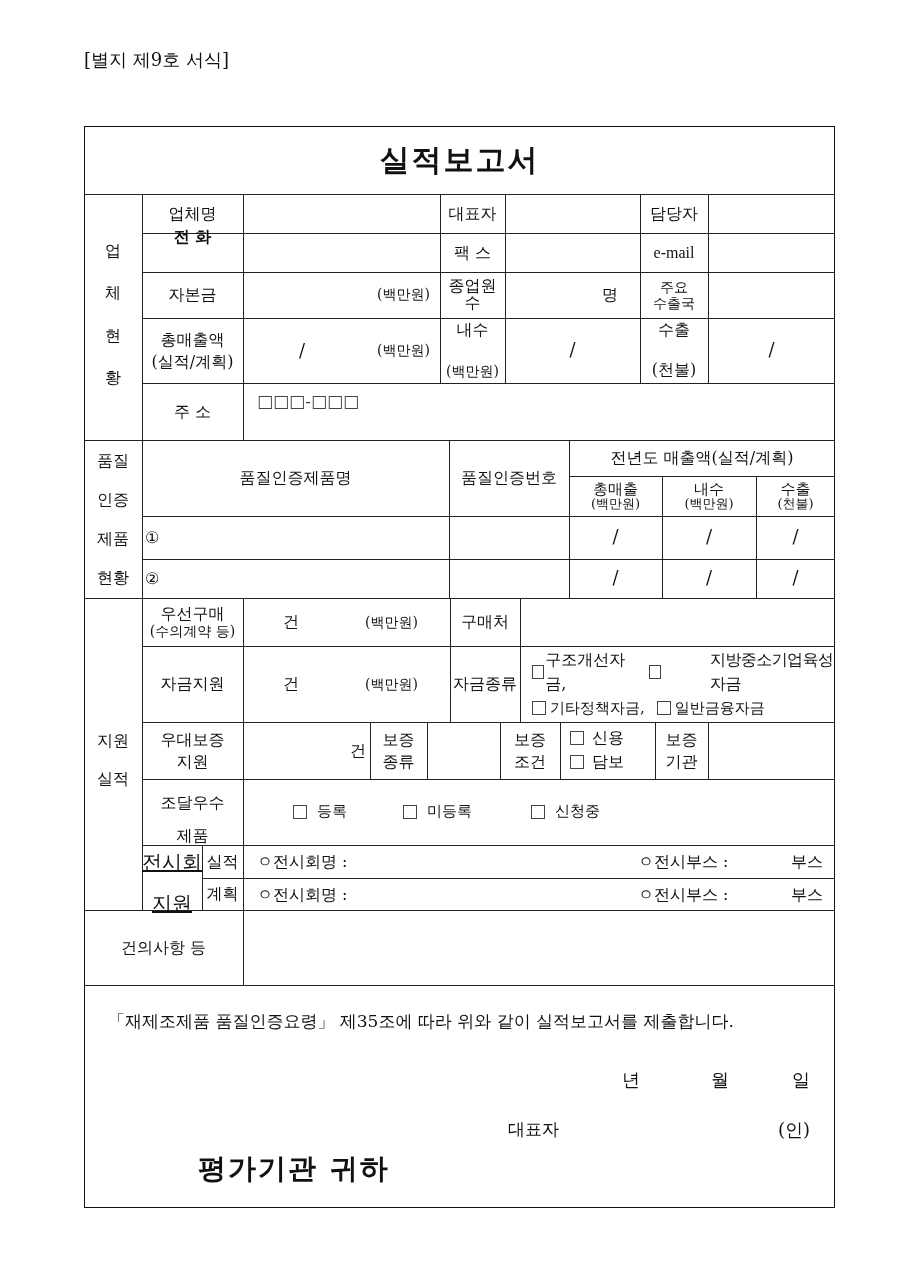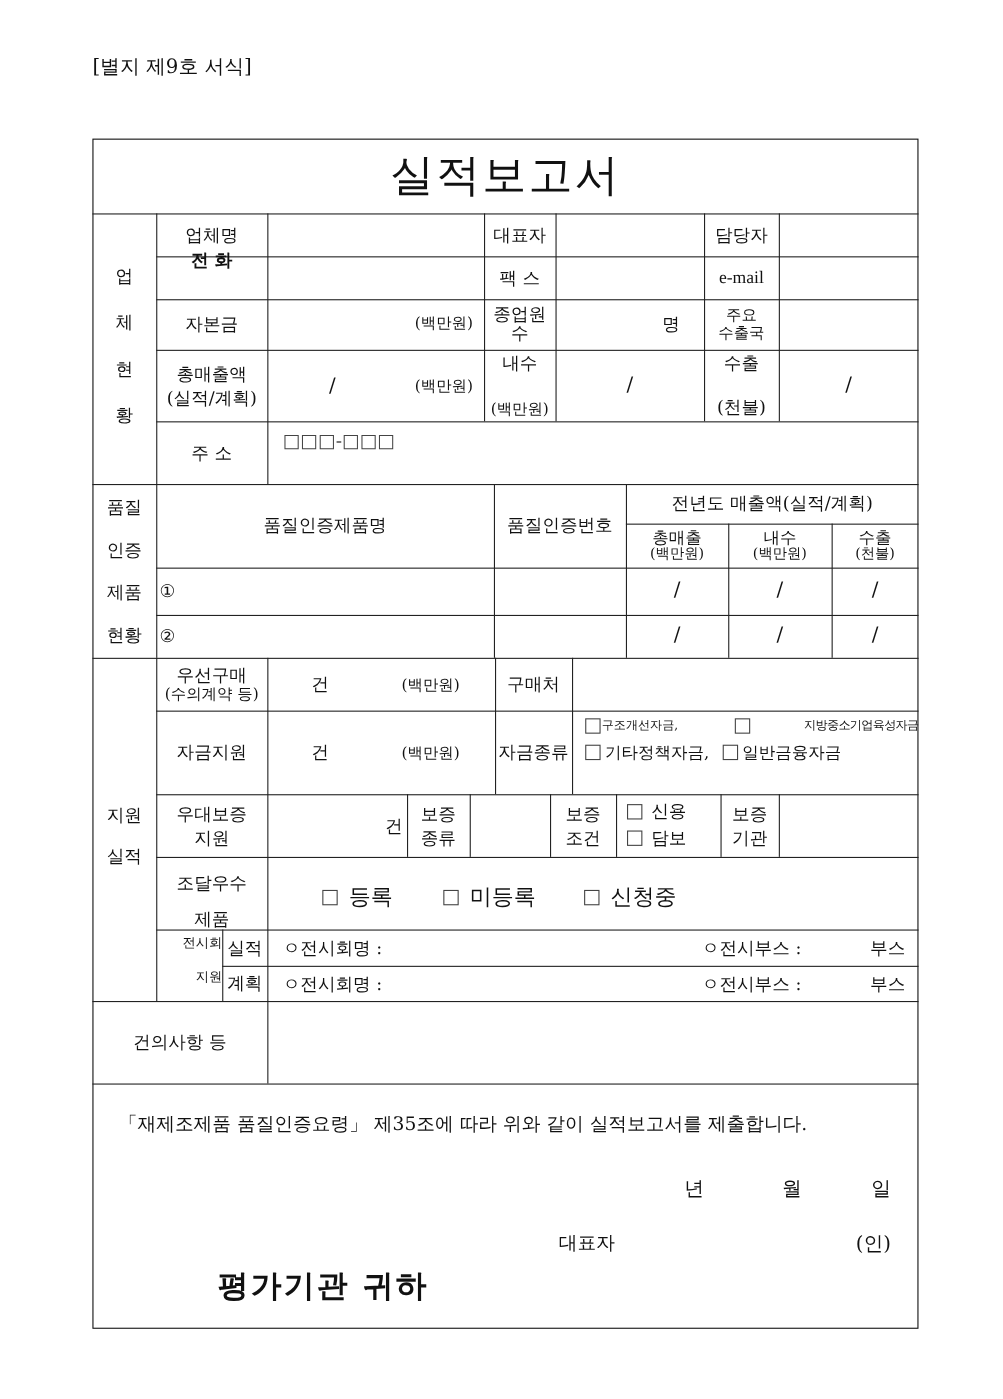--- a/index.html
+++ b/index.html
@@ -10,21 +10,21 @@
   .vl { position:absolute; width:0; border-left:1px solid #222; }
   .cell { position:absolute; display:flex; align-items:center; justify-content:center;
           text-align:center; font-size:16px; line-height:1.25; box-sizing:border-box; }
   .small { font-size:14px; }
   .xs { font-size:13px; }
   .left { justify-content:flex-start; }
   .right { justify-content:flex-end; }
   .col { flex-direction:column; }
   .box { display:inline-block; width:12px; height:12px; border:1px solid #444; vertical-align:-1px; margin-right:4px; background:#fff; }
   .checkrow { display:flex; align-items:center; }
-  .title { font-size:40px; font-weight:normal; letter-spacing:2px; }
+  .title { font-size:30px; font-weight:bold; letter-spacing:2px; }
   .footer-title { font-size:28px; font-weight:bold; letter-spacing:2px; }
   .vtext { display:flex; flex-direction:column; justify-content:space-around; align-items:center; }
 </style>
 </head>
 <body>
 
 <div class="abs" style="left:84px;top:48px;font-size:18px;">[별지 제9호 서식]</div>
 
 <div>
 
@@ -205,21 +205,21 @@
 <div class="cell" style="left:450px;top:598px;width:70px;height:48px;">구매처</div>
 <div class="cell" style="left:520px;top:598px;width:315px;height:48px;"></div>
 
 <div class="cell" style="left:142px;top:646px;width:101px;height:76px;">자금지원</div>
 <div class="abs" style="left:243px;top:646px;width:207px;height:76px;">
   <span class="abs" style="left:40px;top:28px;font-size:16px;">건</span>
   <span class="abs small" style="left:122px;top:30px;">(백만원)</span>
 </div>
 <div class="cell" style="left:450px;top:646px;width:70px;height:76px;">자금종류</div>
 <div class="abs" style="left:532px;top:648px;width:303px;height:72px;font-size:15px;line-height:24px;">
-  <div class="checkrow" style="font-size:11px;justify-content:space-between;">
+  <div class="checkrow" style="font-size:16px;justify-content:space-between;">
     <span class="checkrow">
         <span class="box" style="margin-right:1px;"></span>
         <span>구조개선자금,</span>
       </span>
     <span class="checkrow" style="margin-left:18px;letter-spacing:-0.6px;gap:48px;">
         <span class="box" style="margin-right:1px;"></span>
         <span>지방중소기업육성자금</span>
       </span>
   </div>
   <div class="checkrow">
@@ -263,36 +263,36 @@
 <div class="cell col" style="left:655px;top:722px;width:53px;height:57px;line-height:1.35;">
   <span>보증</span>
   <span>기관</span>
 </div>
 <div class="cell" style="left:708px;top:722px;width:127px;height:57px;"></div>
 
 <div class="abs" style="left:142px;top:779px;width:101px;height:66px;font-size:16px;text-align:center;">
   <div style="margin-top:14px;">조달우수</div>
   <div style="margin-top:12px;">제품</div>
 </div>
-<div class="abs" style="left:243px;top:779px;width:592px;height:66px;font-size:20px;">
+<div class="abs" style="left:243px;top:779px;width:592px;height:66px;font-size:15px;">
   <span class="abs checkrow" style="left:50px;top:23px;">
       <span class="box" style="margin-right:10px;"></span>
       <span>등록</span>
     </span>
   <span class="abs checkrow" style="left:160px;top:23px;">
       <span class="box" style="margin-right:10px;"></span>
       <span>미등록</span>
     </span>
   <span class="abs checkrow" style="left:288px;top:23px;">
       <span class="box" style="margin-right:10px;"></span>
       <span>신청중</span>
     </span>
 </div>
 
-<div class="abs" style="left:142px;top:845px;width:60px;height:65px;font-size:12px;text-align:right;">
+<div class="abs" style="left:142px;top:845px;width:60px;height:65px;font-size:20px;text-align:center;text-decoration:underline;">
   <div style="margin-top:4px;">전시회</div>
   <div style="margin-top:14px;">지원</div>
 </div>
 <div class="cell" style="left:202px;top:845px;width:41px;height:33px;">실적</div>
 <div class="abs" style="left:243px;top:845px;width:592px;height:33px;font-size:16px;">
   <span class="abs" style="left:14px;top:7px;">ㅇ전시회명 :</span>
   <span class="abs" style="left:395px;top:7px;">ㅇ전시부스 :</span>
   <span class="abs" style="right:12px;top:7px;">부스</span>
 </div>
 <div class="cell" style="left:202px;top:878px;width:41px;height:32px;">계획</div>

